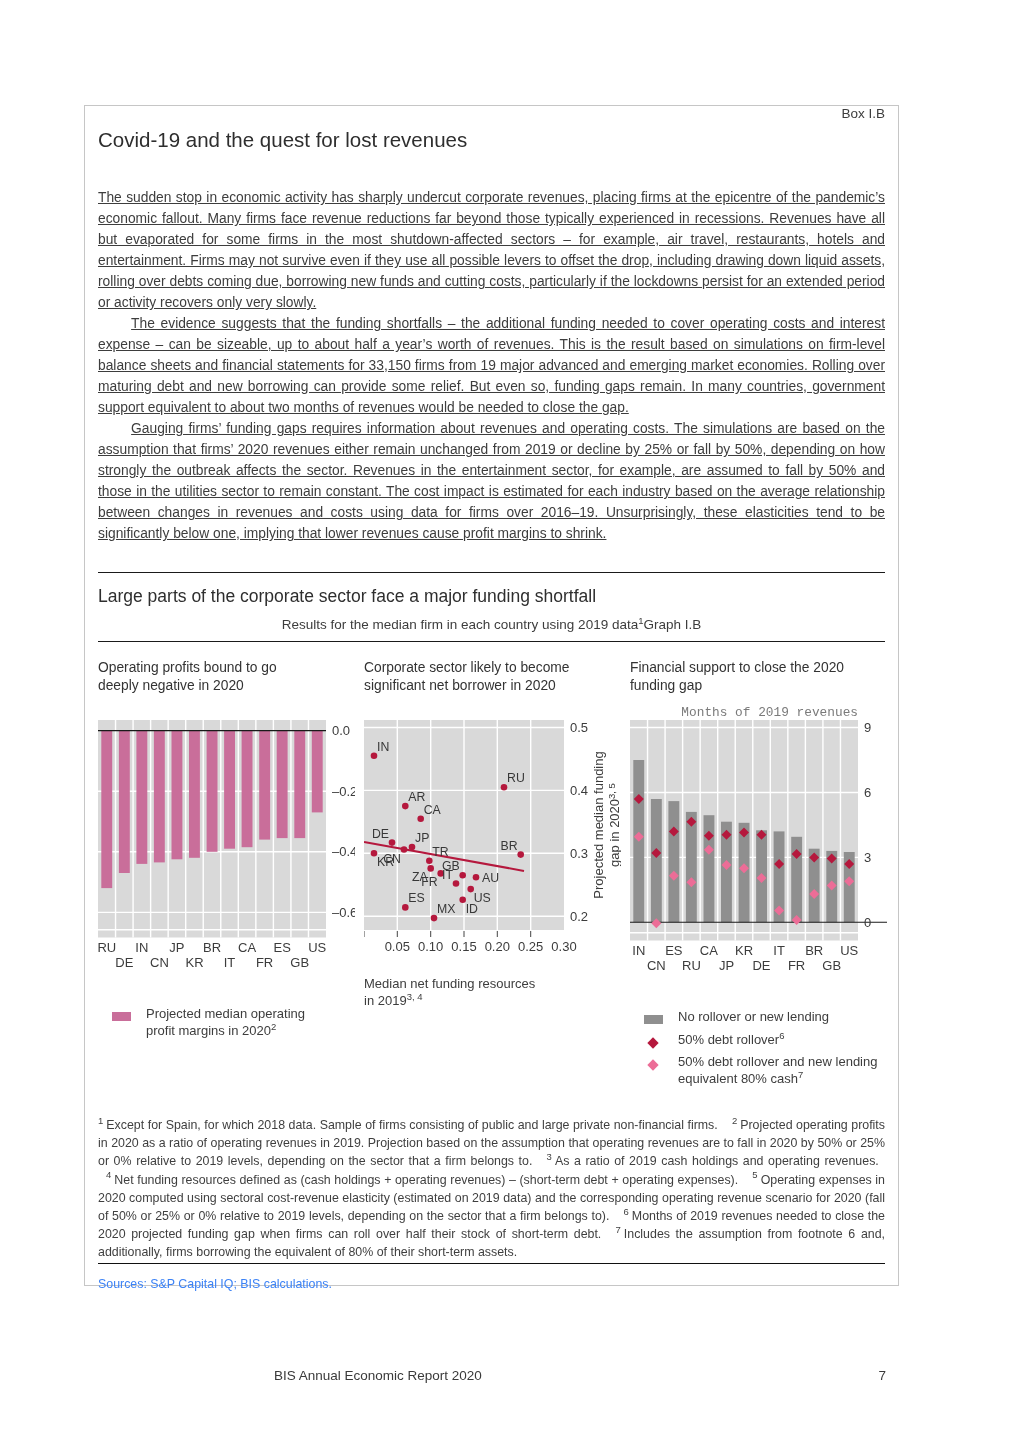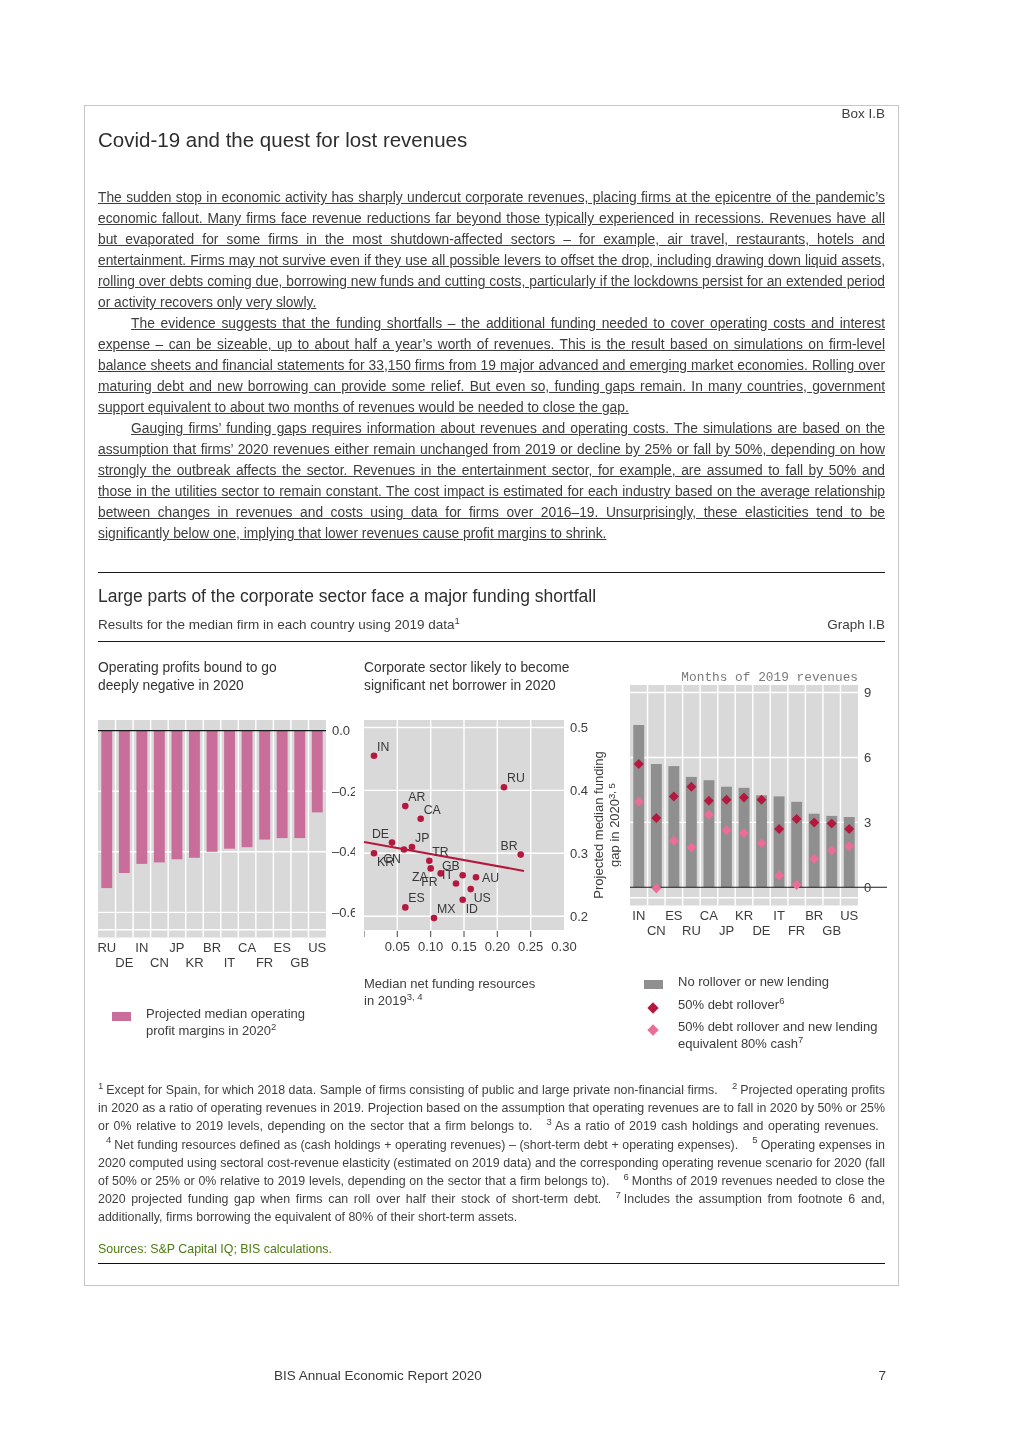--- a/index.html
+++ b/index.html
@@ -6,38 +6,38 @@
   body{width:1019px;height:1440px;position:relative;font-family:"Liberation Sans",sans-serif;color:#3d3d3d;}
   .box{position:absolute;left:84px;top:105px;width:815px;height:1181px;border:1px solid #c6c6c6;box-sizing:border-box;padding:0 13px 0 13px;background:#fff;}
   .box-label{text-align:right;font-size:13.5px;color:#3d3d3d;}
   .page-title{font-size:20.5px;font-weight:400;color:#2e2e2e;margin:7px 0 0 0;}
   .body-text{margin-top:35px;font-size:13.8px;line-height:21px;text-align:justify;color:#3d3d3d;}
   .body-text p{margin:0;text-decoration:underline;}
   .body-text p.indent{text-indent:2.4em;}
   .rule{border:none;border-top:1px solid #1a1a1a;margin:0;}
   .rule1{margin-top:28px;}
   .graph-heading{font-size:17.5px;font-weight:400;color:#2e2e2e;margin:13px 0 1px 0;}
-  .subtitle-row{display:flex;justify-content:space-between;margin-top:10px;font-size:13.5px;color:#3d3d3d;padding-bottom:9px;}
+  .subtitle-row{display:flex;justify-content:center;margin-top:10px;font-size:13.5px;color:#3d3d3d;padding-bottom:9px;}
   sup{font-size:9.5px;vertical-align:super;line-height:0;}
   .panels{display:flex;gap:9px;margin-top:17px;}
   .panel{width:257px;flex:0 0 257px;}
   .panel-title{font-size:13.8px;line-height:17.5px;color:#333;height:35px;}
   .unit-row{height:26px;font-size:12.8px;color:#7a7a7a;text-align:right;padding-right:29px;box-sizing:border-box;display:flex;align-items:flex-end;justify-content:flex-end;font-family:Liberation Mono, monospace;}
   svg text{font-family:"Liberation Sans",sans-serif;}
   .tick{font-size:13px;fill:#3c3c3c;}
   .pt{font-size:12.3px;fill:#383838;}
   .legend{margin-top:28px;padding-left:14px;font-size:13px;line-height:16.5px;color:#3d3d3d;}
   .legend-item{display:flex;margin-bottom:3px;}
   .legend-marker{flex:0 0 34px;padding-top:3px;}
   .sw-bar{width:19px;height:9px;display:inline-block;}
   .sw-diamond{width:8px;height:8px;display:inline-block;transform:rotate(45deg);margin-left:5px;margin-top:1px;}
   .x-caption{width:230px;text-align:left;margin-top:12px;font-size:13px;line-height:16.5px;color:#3d3d3d;}
   .footnotes{margin-top:26px;font-size:12.4px;line-height:18.2px;text-align:justify;color:#3f3f3f;}
   .footnotes sup{margin-right:3px;}
-  .sources{margin-top:15px;font-size:12.4px;color:#4d7c0f;}
+  .sources{margin-top:15px;font-size:12.4px;color:#3b82f6;}
   .bottom-rule{position:absolute;left:13px;right:13px;bottom:13px;border:none;border-top:1.6px solid #111;}
   .footer{position:absolute;top:1368px;left:0;width:1019px;font-size:13.5px;color:#3a3a3a;}
   .footer .f-left{position:absolute;left:250px;margin-left:24px;}
   .footer .f-page{position:absolute;right:133px;}
 </style>
 </head>
 <body>
 
 <div class="box">
   <div class="box-label">Box I.B</div>
@@ -200,20 +200,24 @@
             <text x="206" y="12.0" class="tick">0.5</text>
             <text transform="translate(239 105) rotate(-90)" text-anchor="middle" class="tick"><tspan x="0" dy="0">Projected median funding</tspan><tspan x="0" dy="15.5">gap in 2020<tspan dy="-4" font-size="9.5">3, 5</tspan></tspan></text>
           </svg></div>
       <div class="x-caption">
         <span>Median net funding resources</span><br>
         <span>in 2019</span><sup>3, 4</sup>
       </div>
     </div>
 
     <div class="panel">
+      <div class="panel-title">
+        <div>Financial support to close the 2020</div>
+        <div>funding gap</div>
+      </div>
       <div class="unit-row">Months of 2019 revenues</div>
       <div><svg width="257" height="257" viewBox="0 0 257 257">
             <rect x="0" y="0" width="228" height="212" fill="#d9d9d9"></rect>
             <rect x="0" y="213.5" width="228" height="7" fill="#d9d9d9"></rect>
             <line x1="0" x2="228" y1="137.3673469387755" y2="137.3673469387755" stroke="#ffffff" stroke-width="1.4"></line>
             <line x1="0" x2="228" y1="72.46938775510203" y2="72.46938775510203" stroke="#ffffff" stroke-width="1.4"></line>
             <line x1="0" x2="228" y1="7.571428571428565" y2="7.571428571428565" stroke="#ffffff" stroke-width="1.4"></line>
             <line x1="17.53846153846154" x2="17.53846153846154" y1="0" y2="220.5" stroke="#ffffff" stroke-width="1.4"></line>
             <line x1="35.07692307692308" x2="35.07692307692308" y1="0" y2="220.5" stroke="#ffffff" stroke-width="1.4"></line>
             <line x1="52.61538461538462" x2="52.61538461538462" y1="0" y2="220.5" stroke="#ffffff" stroke-width="1.4"></line>

